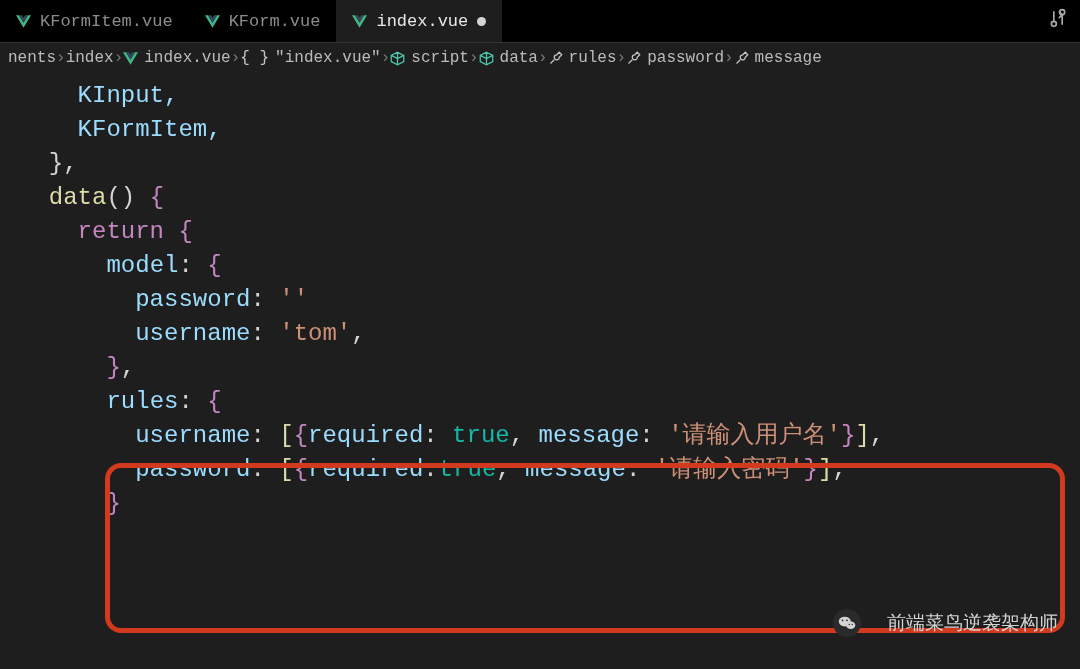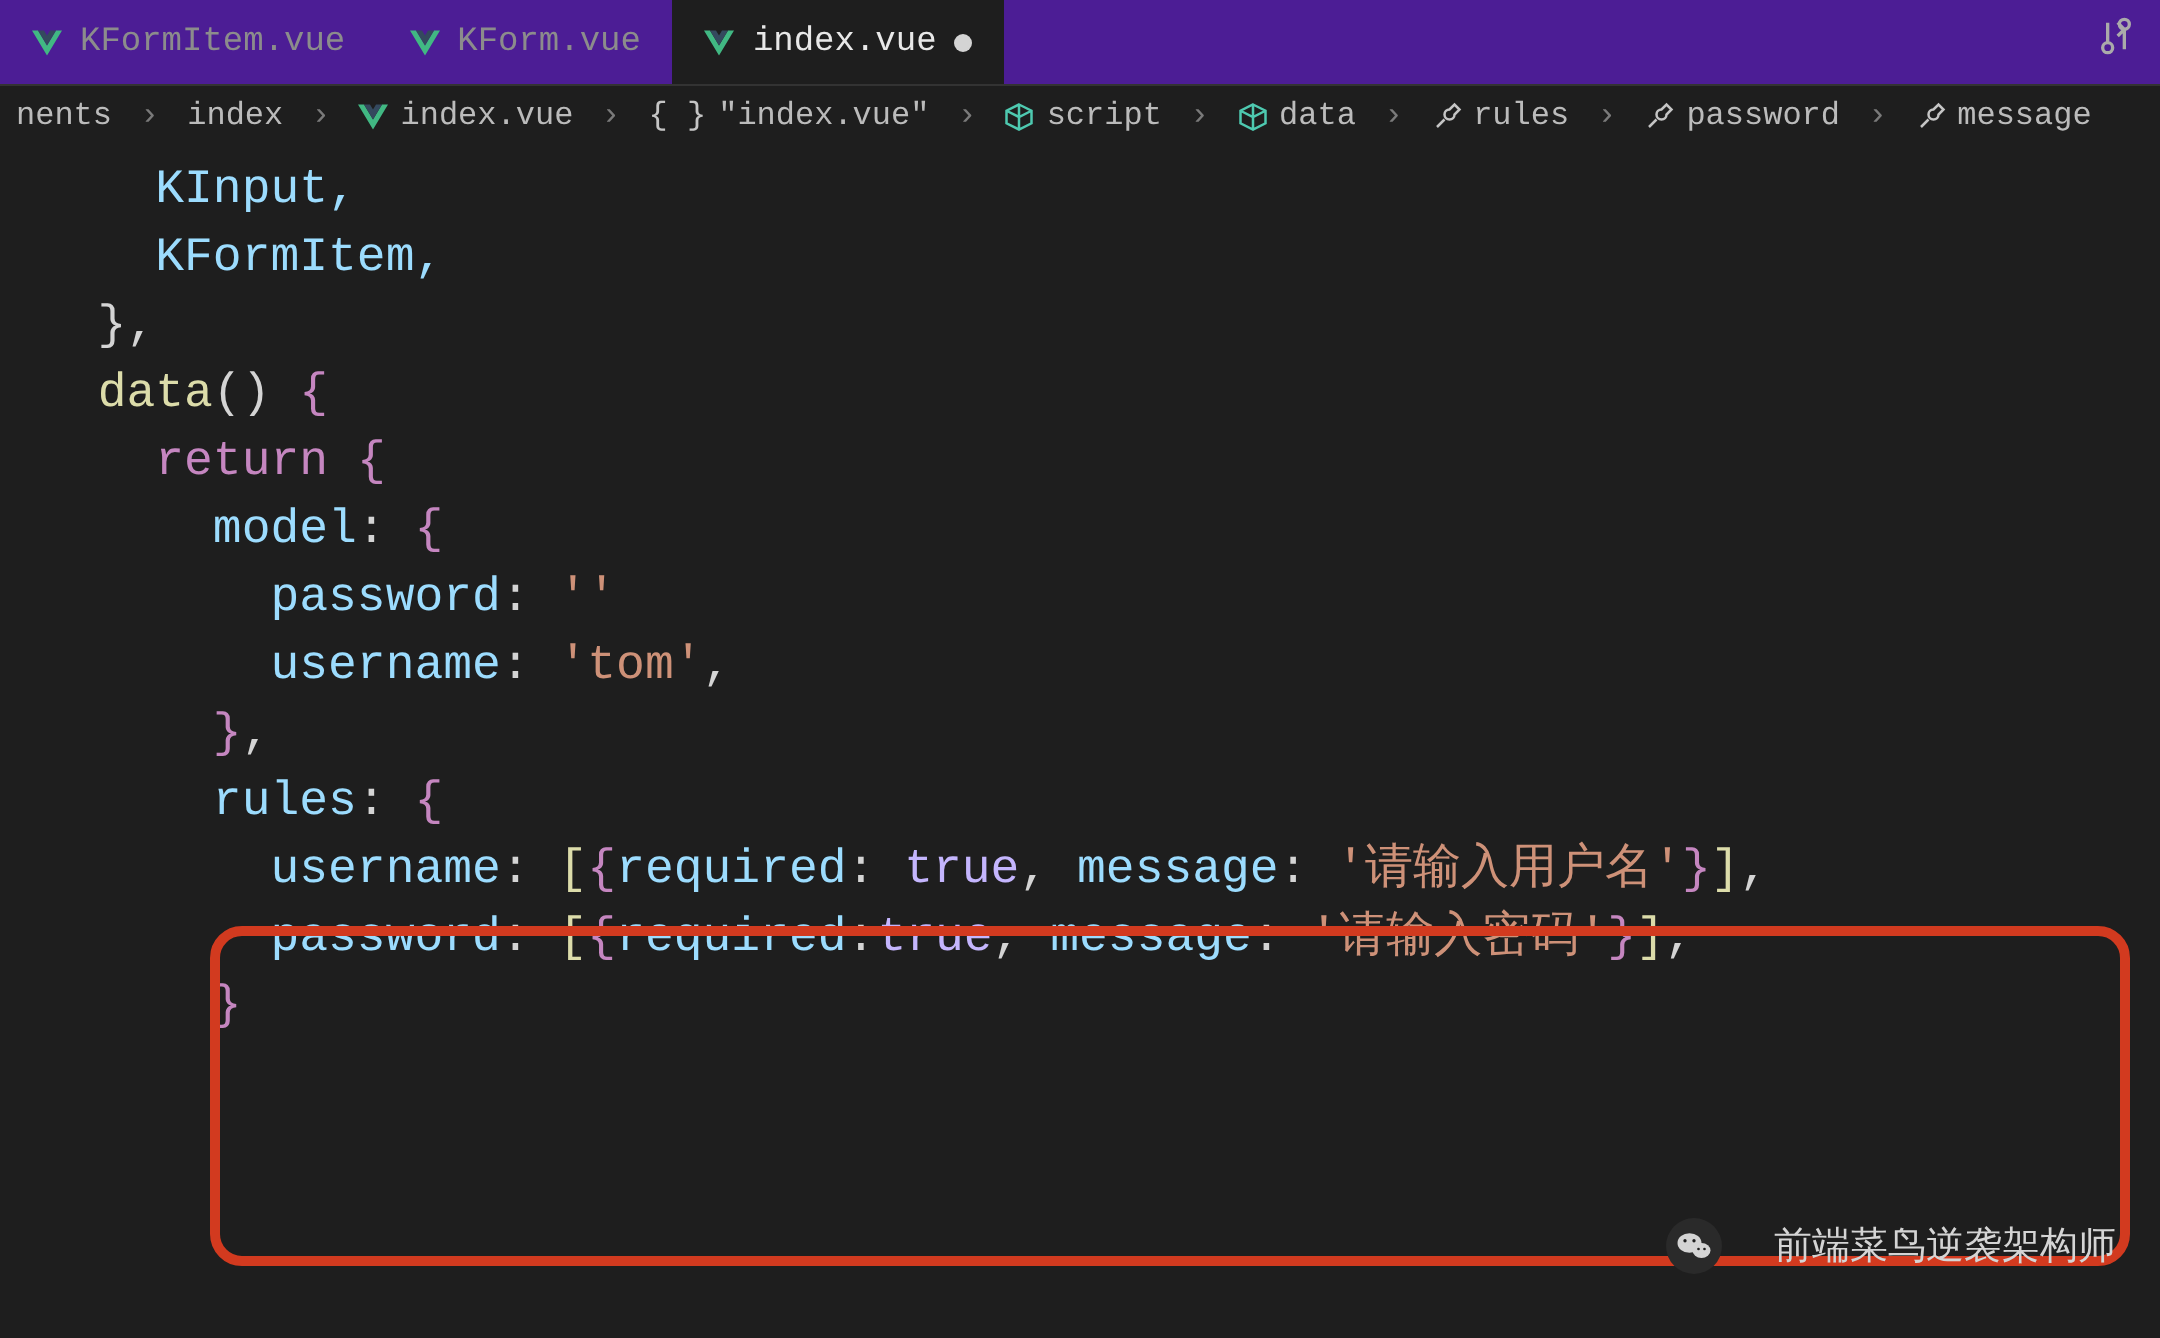--- a/index.html
+++ b/index.html
@@ -8,21 +8,21 @@
       font-family: 'Menlo', 'Monaco', 'Courier New', monospace;
       font-size: 19px;
       color: #d4d4d4;
       overflow: hidden;
       width: 1080px;
       height: 669px;
     }
     .tab-bar {
       display: flex;
       align-items: center;
-      background: #4c1d95;
+      background: #000000;
       height: 42px;
       justify-content: space-between;
       padding-right: 12px;
     }
     .tabs {
       display: flex;
       align-items: center;
       height: 100%;
     }
     .tab {
@@ -53,21 +53,21 @@
       color: #8c8c8c;
     }
     .breadcrumb {
       display: flex;
       align-items: center;
       padding: 6px 8px;
       background: #1e1e1e;
       font-size: 16px;
       color: #bbb;
       border-top: 1px solid #333;
-      gap: 14px;
+      gap: 0;
     }
     .bc-sep { color: #7a7a7a; }
     .bc-item { display: flex; align-items: center; gap: 6px; }
     .bc-icon { display: inline-flex; align-items: center; }
     .editor {
       padding: 6px 0 0 20px;
       line-height: 34px;
       position: relative;
       font-size: 24px;
     }
@@ -85,21 +85,21 @@
       pointer-events: none;
     }
     
     .c-punc { color: #d4d4d4; }
     .c-ident { color: #9cdcfe; }
     .c-key { color: #9cdcfe; }
     .c-func { color: #dcdcaa; }
     .c-paren { color: #d4d4d4; }
     .c-return { color: #c586c0; }
     .c-string { color: #ce9178; }
-    .c-true { color: #c4b5fd; }
+    .c-true { color: #14b8a6; }
     .c-curly { color: #c586c0; }
     .c-bracket { color: #dcdcaa; }
     .watermark {
       position: absolute;
       bottom: 32px;
       right: 22px;
       display: flex;
       align-items: center;
       gap: 26px;
       color: #d4d4d4;

